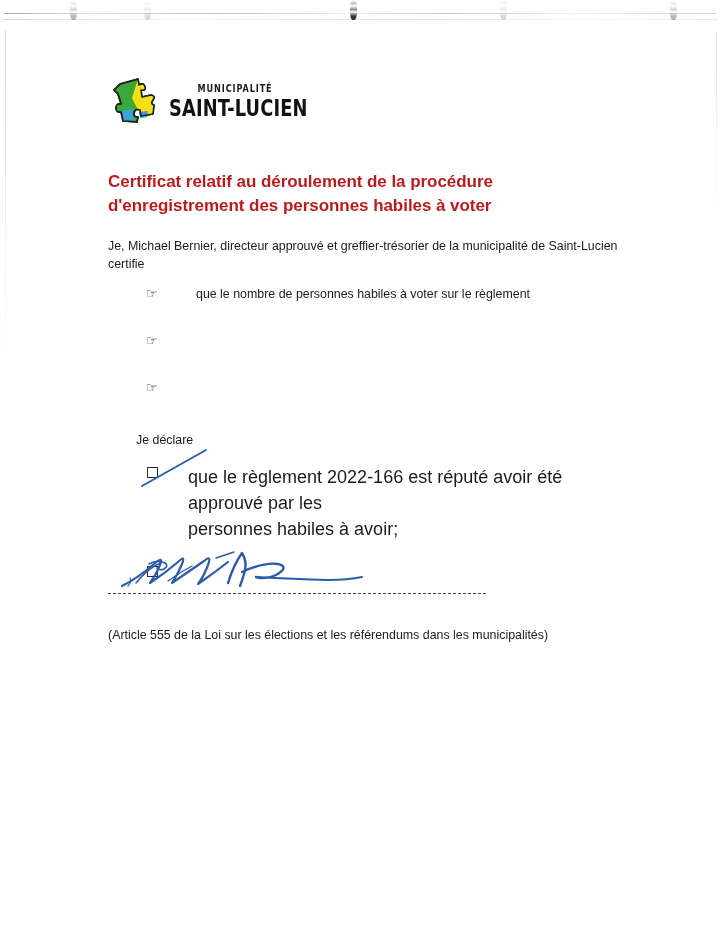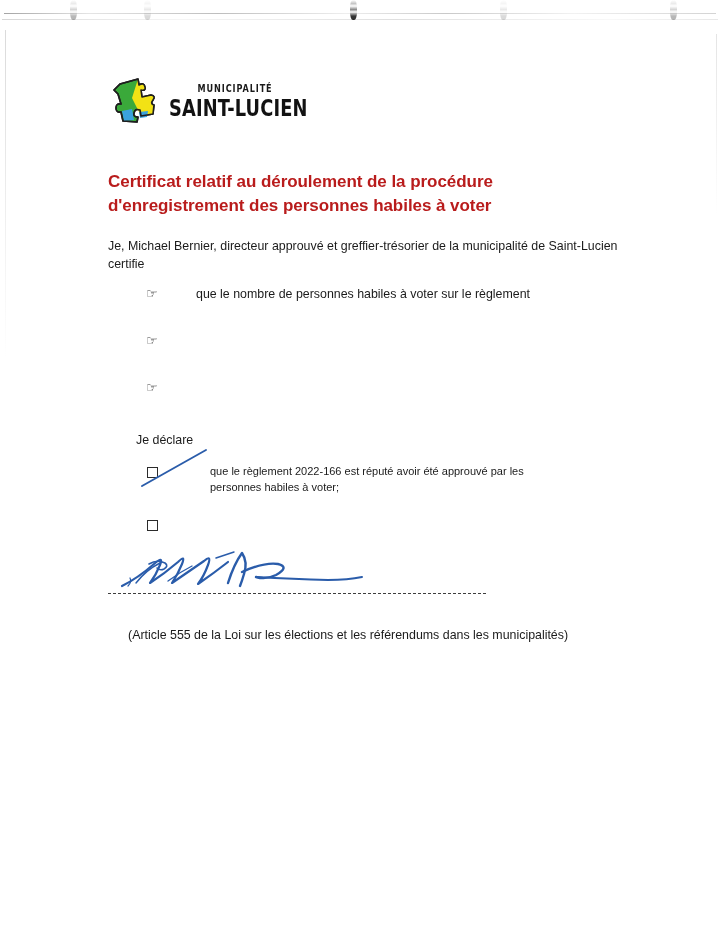--- a/index.html
+++ b/index.html
@@ -254,22 +254,22 @@
   .check-stroke {
     position: absolute;
     left: 20px;
     top: -18px;
     width: 120px;
     height: 48px;
     overflow: visible;
     pointer-events: none;
   }
   .option-text {
-    margin-left: 102px;
-    font-size: 11px;
+    margin-left: 80px;
+    font-size: 18px;
     line-height: 1.45;
     color: #1b1b1b;
   }
 
   
   .signature-zone {
     position: absolute;
     left: 108px;
     top: 552px;
     width: 510px;
@@ -303,21 +303,20 @@
     font-style: italic;
     margin-left: 20px;
   }
   .legal-note {
     position: absolute;
     left: 108px;
     top: 628px;
     width: 520px;
     font-size: 12.4px;
     color: #1b1b1b;
-    margin-left: 20px;
   }
 </style>
 </head>
 <body>
 
 <div class="scan-top-band">
   <div class="scan-line-a"></div>
   <div class="scan-line-b"></div>
   <div class="binder-tick faint" style="left:70px;"></div>
   <div class="binder-tick vfaint" style="left:144px;"></div>
@@ -373,21 +372,21 @@
 
   <div class="options">
 
     <div class="option">
       <span class="checkbox"></span>
       <svg class="check-stroke" viewBox="0 0 120 48">
         <path d="M14 40 L78 4" fill="none" stroke="#2a5caa" stroke-width="1.9" stroke-linecap="round"></path>
       </svg>
       <div class="option-text">
         <span>que le règlement 2022-166 est réputé avoir été approuvé par les</span><br>
-        <span>personnes habiles à voter;</span>
+        <span>personnes habiles à avoir;</span>
       </div>
     </div>
 
     <div class="option">
       <span class="checkbox"></span>
     </div>
 
   </div>
 
   <div class="signature-zone">

